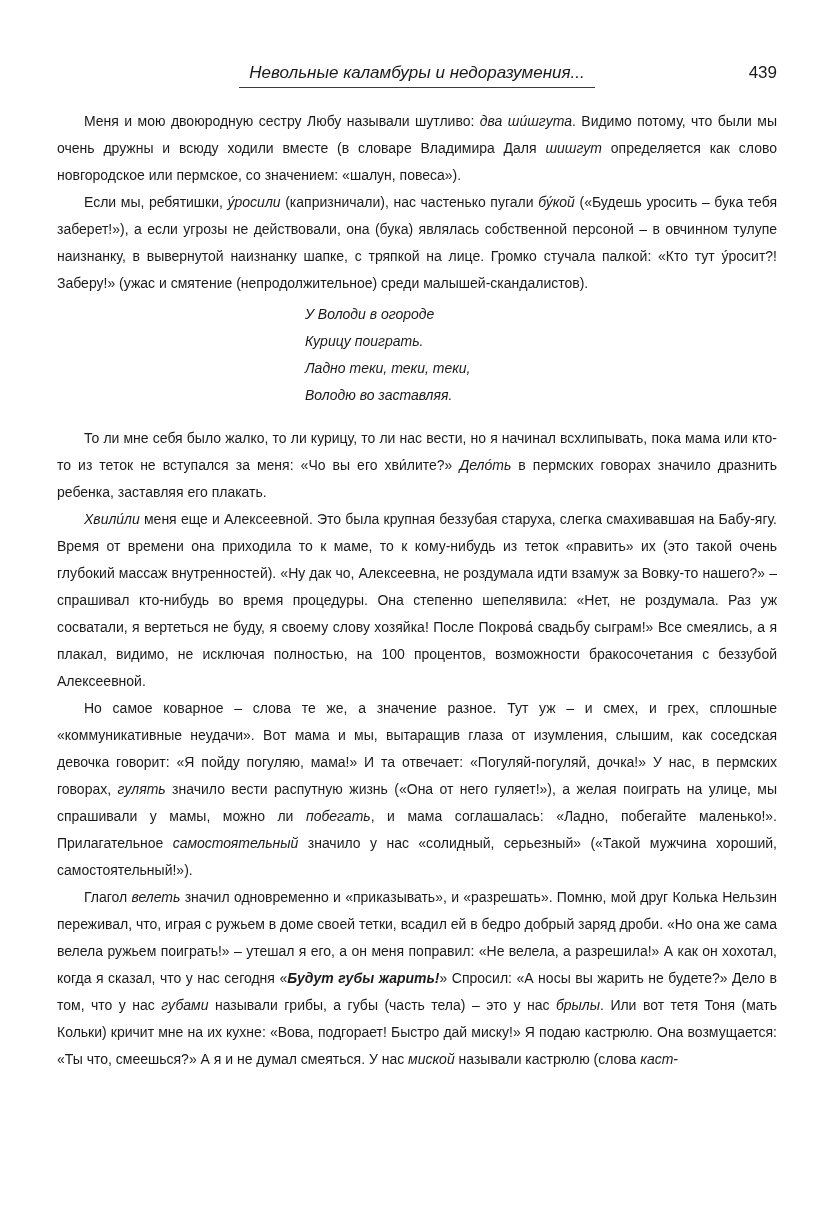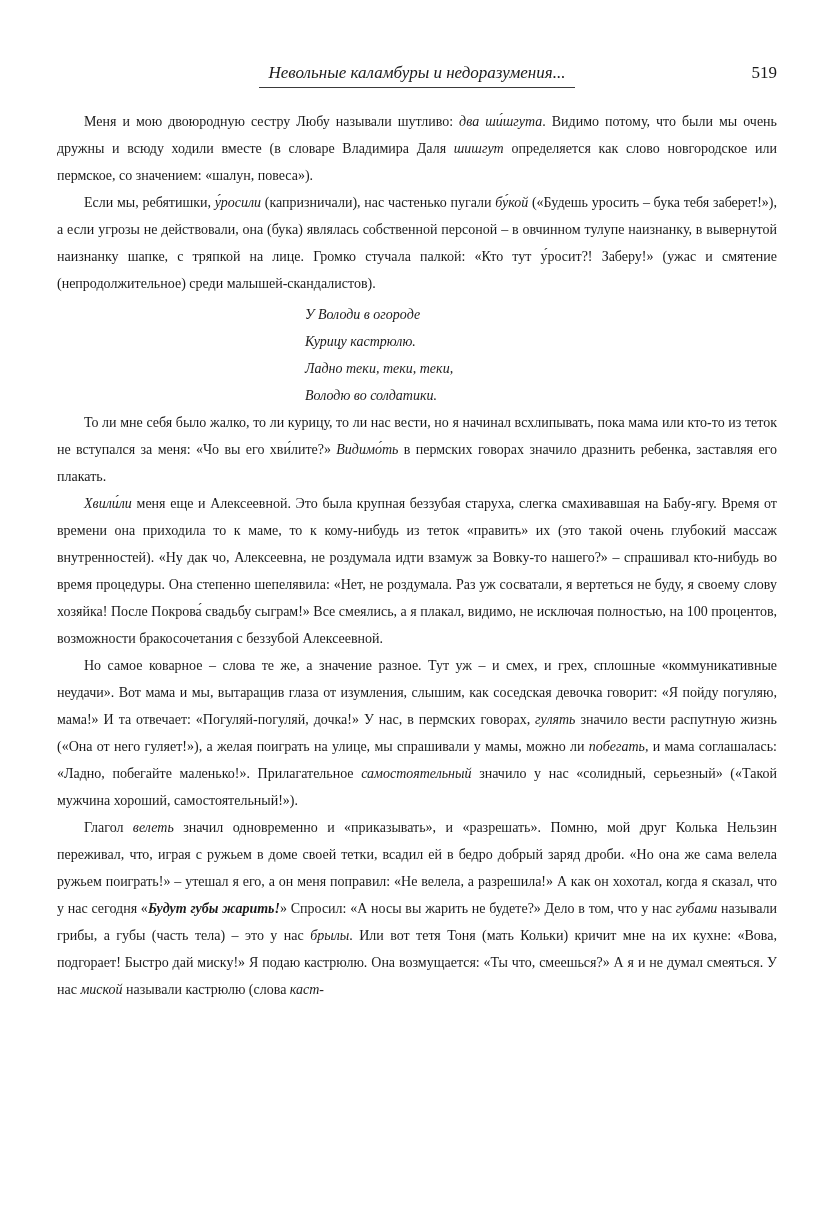--- a/index.html
+++ b/index.html
@@ -7,21 +7,21 @@
     padding: 0;
     background: #e9e9e9;
   }
   .page {
     position: relative;
     width: 834px;
     height: 1230px;
     margin: 0 auto;
     background: #ffffff;
     overflow: hidden;
-    font-family: Liberation Serif, serif;
+    font-family: Liberation Sans, sans-serif;
     color: #1a1a1a;
   }
   .header {
     position: absolute;
     top: 62px;
     left: 57px;
     width: 720px;
     text-align: center;
     font-size: 17px;
     line-height: 22px;
@@ -47,50 +47,50 @@
     line-height: 27px;
     text-align: justify;
     hyphens: auto;
     -webkit-hyphens: auto;
   }
   p.para {
     margin: 0;
     text-indent: 27px;
   }
   .verse {
-    margin: 4px 0 0 248px;
+    margin: 4px 0 16px 248px;
     font-style: italic;
     text-align: left;
   }
   .verse-line {
     white-space: nowrap;
   }
   .run.italic {
     font-style: italic;
   }
   .run.bold-italic {
     font-style: italic;
     font-weight: bold;
   }
 </style>
 </head>
 <body>
 
 <div class="page">
   <div class="header">
     <span class="header-title">Невольные каламбуры и недоразумения...</span>
-    <span class="header-page">519</span>
+    <span class="header-page">439</span>
   </div>
   <div class="body-text" id="page-body">
       <p class="para"><span class="run">Меня и мою двоюродную сестру Любу называли шутливо: </span><span class="run italic">два ши́шгута</span><span class="run">. Видимо потому, что были мы очень дружны и всюду ходили вместе (в словаре Владимира Даля </span><span class="run italic">шишгут</span><span class="run"> определяется как слово новгородское или пермское, со значением: «шалун, повеса»).</span></p>
       <p class="para"><span class="run">Если мы, ребятишки, </span><span class="run italic">у́росили</span><span class="run"> (капризничали), нас частенько пугали </span><span class="run italic">бу́кой</span><span class="run"> («Будешь уросить – бука тебя заберет!»), а если угрозы не действовали, она (бука) являлась собственной персоной – в овчинном тулупе наизнанку, в вывернутой наизнанку шапке, с тряпкой на лице. Громко стучала палкой: «Кто тут у́росит?! Заберу!» (ужас и смятение (непродолжительное) среди малышей-скандалистов).</span></p>
       <div class="verse">
         <div class="verse-line">У Володи в огороде</div>
-        <div class="verse-line">Курицу кастрюлю.</div>
+        <div class="verse-line">Курицу поиграть.</div>
         <div class="verse-line">Ладно теки, теки, теки,</div>
-        <div class="verse-line">Володю во солдатики.</div>
+        <div class="verse-line">Володю во заставляя.</div>
       </div>
-      <p class="para"><span class="run">То ли мне себя было жалко, то ли курицу, то ли нас вести, но я начинал всхлипывать, пока мама или кто-то из теток не вступался за меня: «Чо вы его хви́лите?» </span><span class="run italic">Видимо́ть</span><span class="run"> в пермских говорах значило дразнить ребенка, заставляя его плакать.</span></p>
+      <p class="para"><span class="run">То ли мне себя было жалко, то ли курицу, то ли нас вести, но я начинал всхлипывать, пока мама или кто-то из теток не вступался за меня: «Чо вы его хви́лите?» </span><span class="run italic">Дело́ть</span><span class="run"> в пермских говорах значило дразнить ребенка, заставляя его плакать.</span></p>
       <p class="para"><span class="run italic">Хвили́ли</span><span class="run"> меня еще и Алексеевной. Это была крупная беззубая старуха, слегка смахивавшая на Бабу-ягу. Время от времени она приходила то к маме, то к кому-нибудь из теток «править» их (это такой очень глубокий массаж внутренностей). «Ну дак чо, Алексеевна, не роздумала идти взамуж за Вовку-то нашего?» – спрашивал кто-нибудь во время процедуры. Она степенно шепелявила: «Нет, не роздумала. Раз уж сосватали, я вертеться не буду, я своему слову хозяйка! После Покрова́ свадьбу сыграм!» Все смеялись, а я плакал, видимо, не исключая полностью, на 100 процентов, возможности бракосочетания с беззубой Алексеевной.</span></p>
       <p class="para"><span class="run">Но самое коварное – слова те же, а значение разное. Тут уж – и смех, и грех, сплошные «коммуникативные неудачи». Вот мама и мы, вытаращив глаза от изумления, слышим, как соседская девочка говорит: «Я пойду погуляю, мама!» И та отвечает: «Погуляй-погуляй, дочка!» У нас, в пермских говорах, </span><span class="run italic">гулять</span><span class="run"> значило вести распутную жизнь («Она от него гуляет!»), а желая поиграть на улице, мы спрашивали у мамы, можно ли </span><span class="run italic">побегать</span><span class="run">, и мама соглашалась: «Ладно, побегайте маленько!». Прилагательное </span><span class="run italic">самостоятельный</span><span class="run"> значило у нас «солидный, серьезный» («Такой мужчина хороший, самостоятельный!»).</span></p>
       <p class="para"><span class="run">Глагол </span><span class="run italic">велеть</span><span class="run"> значил одновременно и «приказывать», и «разрешать». Помню, мой друг Колька Нельзин переживал, что, играя с ружьем в доме своей тетки, всадил ей в бедро добрый заряд дроби. «Но она же сама велела ружьем поиграть!» – утешал я его, а он меня поправил: «Не велела, а разрешила!» А как он хохотал, когда я сказал, что у нас сегодня «</span><span class="run bold-italic">Будут губы жарить!</span><span class="run">» Спросил: «А носы вы жарить не будете?» Дело в том, что у нас </span><span class="run italic">губами</span><span class="run"> называли грибы, а губы (часть тела) – это у нас </span><span class="run italic">брылы</span><span class="run">. Или вот тетя Тоня (мать Кольки) кричит мне на их кухне: «Вова, подгорает! Быстро дай миску!» Я подаю кастрюлю. Она возмущается: «Ты что, смеешься?» А я и не думал смеяться. У нас </span><span class="run italic">миской</span><span class="run"> называли кастрюлю (слова </span><span class="run italic">каст-</span></p>
     </div>
 </div>
 
 </body></html>

